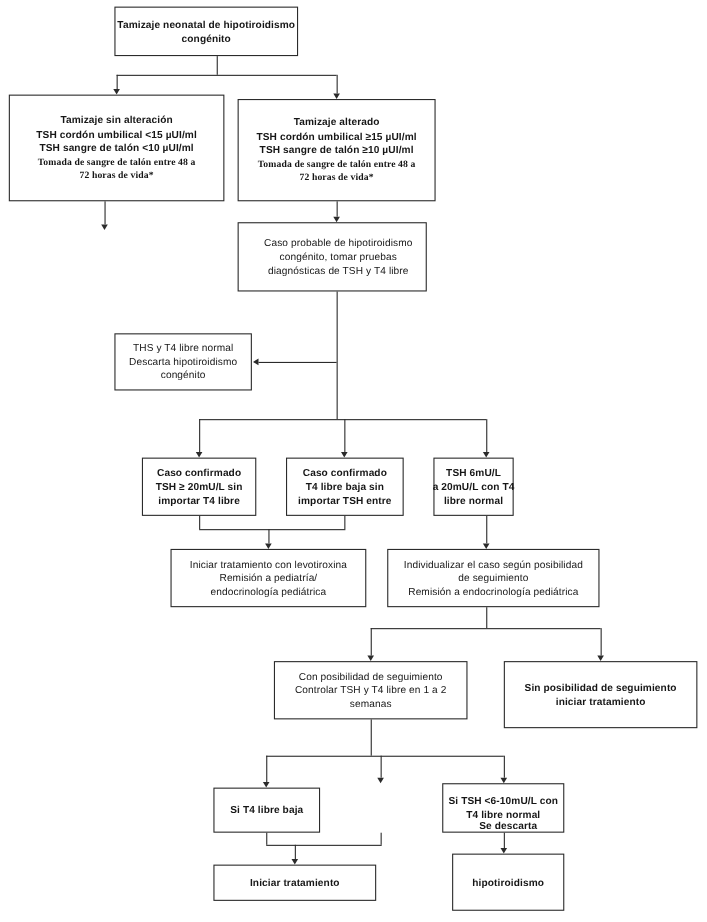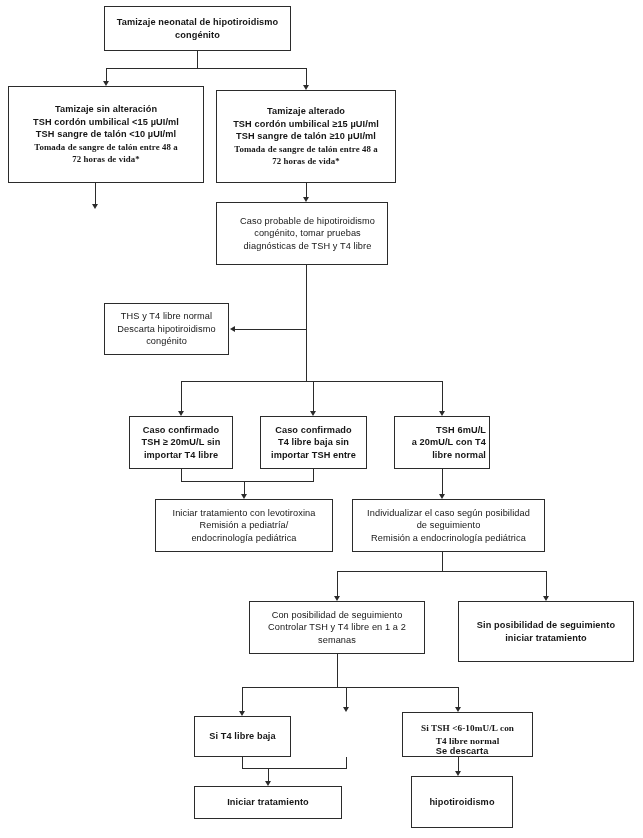--- a/index.html
+++ b/index.html
@@ -73,21 +73,21 @@
     border-top: 3px solid transparent;
     border-bottom: 3px solid transparent;
     border-right: 5px solid #2b2b2b;
   }
 </style>
 </head>
 <body>
 
 <div id="canvas">
 
-  <div class="box bold" style="left:104px; top:6px; width:187px; height:45px;align-items:center;">
+  <div class="box bold" style="left:104px; top:6px; width:167px; height:45px;align-items:center;">
     <span class="ln">Tamizaje neonatal de hipotiroidismo</span>
     <span class="ln">congénito</span>
   </div>
 
   <div class="box bold" style="left:8px; top:86px; width:196px; height:97px;">
     <span class="ln">Tamizaje sin alteración</span>
     <span class="ln">TSH cordón umbilical  &lt;15 µUI/ml</span>
     <span class="ln">TSH sangre de talón &lt;10 µUI/ml</span>
     <span class="ln small">Tomada de sangre de talón entre 48 a</span>
     <span class="ln small">72 horas de vida*</span>
@@ -119,21 +119,21 @@
     <span class="ln">TSH ≥ 20mU/L sin</span>
     <span class="ln">importar T4 libre</span>
   </div>
 
   <div class="box bold" style="left:260px; top:416px; width:107px; height:53px;">
     <span class="ln">Caso confirmado</span>
     <span class="ln">T4 libre baja sin</span>
     <span class="ln">importar TSH entre</span>
   </div>
 
-  <div class="box bold" style="left:394px; top:416px; width:96px; height:53px;align-items:flex-end;">
+  <div class="box bold" style="left:394px; top:416px; width:73px; height:53px;">
     <span class="ln">TSH  6mU/L</span>
     <span class="ln">a 20mU/L con T4</span>
     <span class="ln">libre normal</span>
   </div>
 
   <div class="box" style="left:352px; top:499px; width:193px; height:53px;">
     <span class="ln">Individualizar el caso según posibilidad</span>
     <span class="ln">de seguimiento</span>
     <span class="ln">Remisión a endocrinología pediátrica</span>
   </div>
@@ -153,21 +153,21 @@
   <div class="box bold" style="left:458px; top:601px; width:176px; height:61px;">
     <span class="ln">Sin posibilidad de seguimiento</span>
     <span class="ln">iniciar tratamiento</span>
   </div>
 
   <div class="box bold" style="left:194px; top:716px; width:97px; height:41px;">
     <span class="ln">Si T4 libre baja</span>
   </div>
 
 
-  <div class="box bold" style="left:402px; top:712px; width:131px; height:45px;font-family:Liberation Serif, serif;">
+  <div class="box bold" style="left:402px; top:712px; width:111px; height:45px;">
     <span class="ln">Si TSH  &lt;6-10mU/L con</span>
     <span class="ln">T4 libre normal</span>
   </div>
 
   <div class="box bold" style="left:194px; top:786px; width:148px; height:33px;">
     <span class="ln">Iniciar tratamiento</span>
   </div>
 
   <div class="box bold" style="left:411px; top:776px; width:102px; height:52px;gap:38px;">
     <span class="ln">Se descarta</span>

